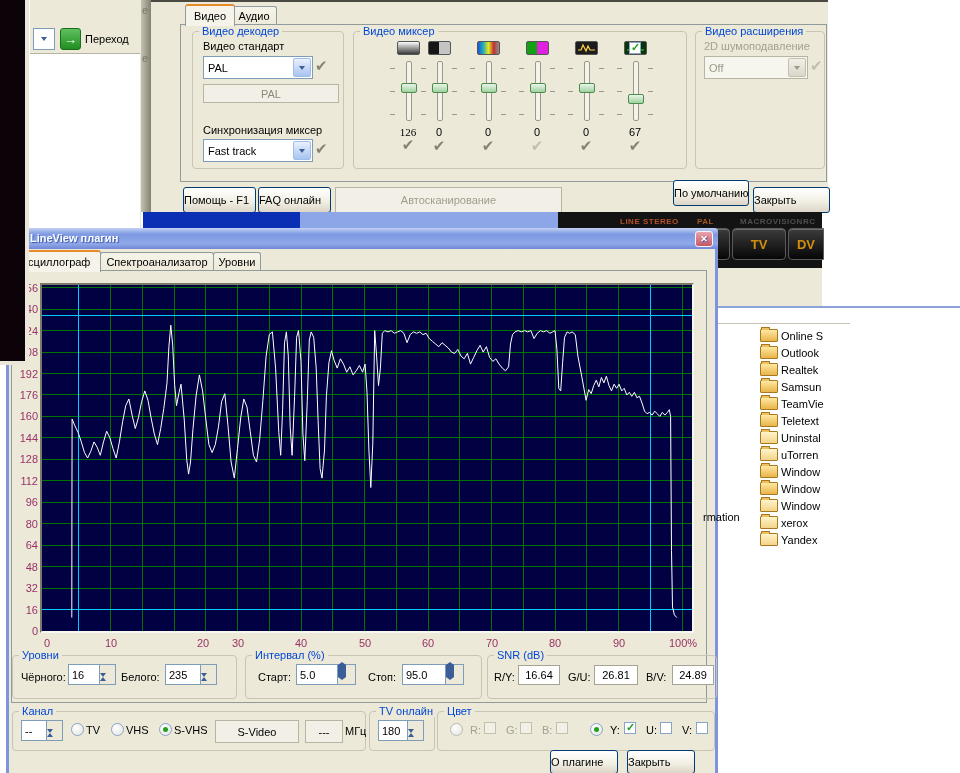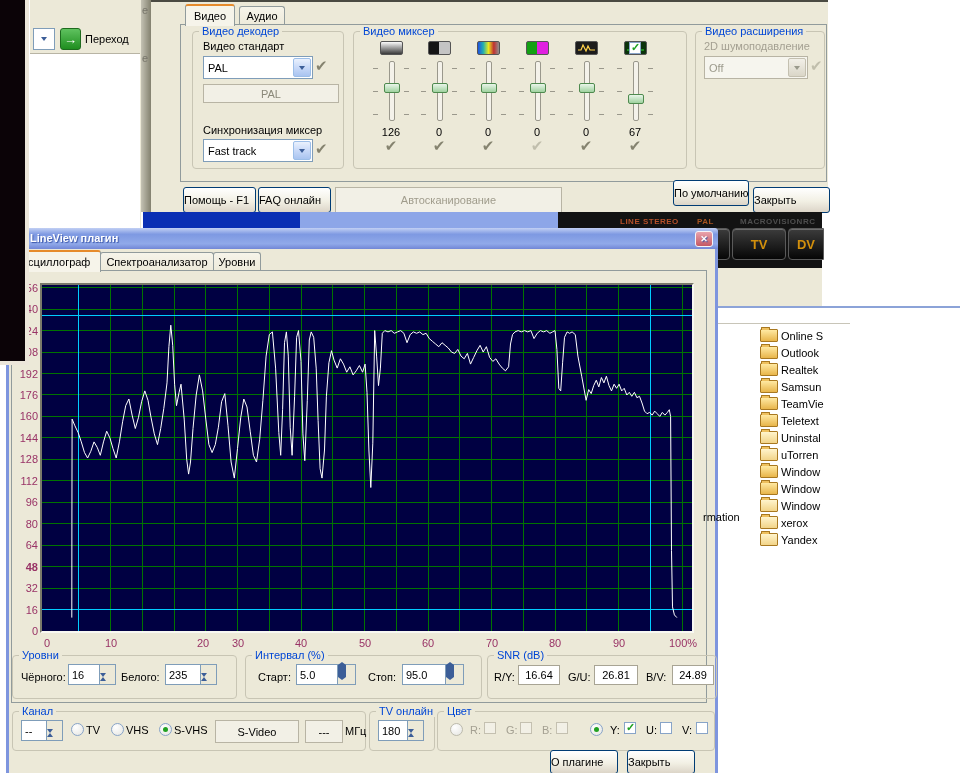--- a/index.html
+++ b/index.html
@@ -117,21 +117,21 @@
   #blackwin{left:0;top:0;width:29px;height:365px;background:#0B0307;z-index:40;box-sizing:border-box;
             border-right:4px solid #ECE6DA;border-bottom:4px solid #ECE6DA}
 </style>
 </head>
 <body>
 
 <div class="abs" id="settings-win">
   <div class="tab active" style="left:42px;top:2px;width:48px;height:20px">
     <span>Видео</span>
   </div>
-  <div class="tab" style="left:96px;top:4px;width:44px;height:18px">
+  <div class="tab" style="left:88px;top:4px;width:44px;height:18px">
     <span>Аудио</span>
   </div>
   <div class="tabpanel" style="left:37px;top:22px;width:645px;height:156px"></div>
 
   <div class="grp" style="left:49px;top:29px;width:150px;height:136px">
     <div class="glabel">Видео декодер</div>
     <div class="rlabel" style="left:10px;top:8px">Видео стандарт</div>
     <div class="combo" style="left:10px;top:24px;width:108px;height:21px">
       <span class="cval">PAL</span>
       <span class="cbtn">
@@ -148,21 +148,21 @@
       <span class="cbtn">
           <span class="tri-dn"></span>
         </span>
     </div>
     <div class="chkmark" style="position:absolute;left:122px;top:109px">✔</div>
   </div>
 
   <div class="grp" style="left:210px;top:29px;width:332px;height:136px">
     <div class="glabel">Видео миксер</div>
     <div id="mixer-channels">
-        <div class="mx-col" style="left: 13px;">
+        <div class="mx-col" style="left: 30px; font-family: Liberation Serif, serif;">
           <div class="mx-icorow">
             <div class="mx-ico brightness-icon"></div>
           </div>
           <div class="mx-slider">
             <div class="mx-track"></div>
             <div class="mx-dash" style="left: 6px; top: 14%;"></div>
             <div class="mx-dash" style="right: 6px; top: 14%;"></div>
             <div class="mx-dash" style="left: 6px; top: 50%;"></div>
             <div class="mx-dash" style="right: 6px; top: 50%;"></div>
             <div class="mx-dash" style="left: 6px; top: 86%;"></div>
@@ -446,21 +446,21 @@
           <line x1="0" y1="324.5426356589147" x2="650" y2="324.5426356589147" stroke="#00CCFF" stroke-width="1" shape-rendering="crispEdges"></line>
           <line x1="36.75" y1="0" x2="36.75" y2="346" stroke="#00CCFF" stroke-width="1" shape-rendering="crispEdges"></line>
           <line x1="608.25" y1="0" x2="608.25" y2="346" stroke="#00CCFF" stroke-width="1" shape-rendering="crispEdges"></line>
           <polyline points="29.8,332.6 29.9,238.7 30.1,134.1 32.9,140.8 36.1,147.5 39.3,156.9 42.5,167.6 45.6,173.0 48.8,166.3 52.0,156.9 55.2,162.3 58.3,170.3 61.5,156.9 64.7,146.2 67.9,152.9 71.0,163.6 74.2,173.0 77.4,156.9 80.6,136.8 83.7,120.7 86.9,114.0 90.1,130.1 93.3,143.5 96.4,132.8 99.6,116.7 102.8,105.9 106.0,115.3 109.1,132.8 112.3,148.9 115.5,159.6 118.7,143.5 121.8,123.4 125.0,97.9 126.9,61.7 128.8,40.2 130.7,60.3 132.6,99.2 134.5,120.7 137.1,107.3 139.0,99.2 142.2,134.1 144.7,174.3 146.6,189.1 148.5,177.0 151.0,143.5 154.2,110.0 157.4,89.9 160.6,105.9 163.8,134.1 166.9,159.6 170.1,167.6 173.3,159.6 176.4,142.2 179.6,116.7 182.8,108.6 186.0,140.8 189.1,177.0 192.3,193.1 195.5,163.6 198.7,132.8 201.8,114.0 205.0,122.0 208.2,146.2 211.4,170.3 214.5,177.0 217.7,154.2 220.9,115.3 224.1,71.1 227.3,49.6 230.4,46.9 233.6,83.1 236.8,147.5 238.7,170.3 240.6,124.7 242.5,57.7 244.4,46.9 246.3,71.1 248.2,142.2 250.1,170.3 252.6,111.3 254.6,52.3 256.5,45.6 259.0,76.4 260.9,148.9 262.8,175.7 265.3,115.3 267.3,55.0 269.2,46.9 271.7,52.3 274.2,83.1 276.1,135.4 278.1,183.7 280.0,193.1 282.5,165.0 284.4,111.3 286.9,77.8 289.5,65.7 292.0,75.1 295.2,83.1 298.4,73.8 301.5,79.1 304.7,87.2 307.9,81.8 311.1,89.9 314.2,85.8 317.4,80.5 320.6,87.2 323.1,79.1 325.0,107.3 326.9,165.0 328.8,202.5 330.8,158.2 332.7,45.6 334.6,71.1 336.5,100.6 338.4,83.1 340.3,48.3 342.8,45.6 346.0,46.9 349.2,45.6 352.3,48.3 355.5,46.9 358.7,45.6 361.9,48.3 365.0,57.7 368.2,49.6 371.4,46.9 374.6,48.3 377.7,46.9 380.9,49.6 384.1,48.3 387.3,53.6 390.4,56.3 393.6,59.0 396.8,61.7 400.0,57.7 403.1,60.3 406.3,63.0 409.5,67.1 412.7,68.4 415.8,64.4 419.0,71.1 422.2,73.8 425.4,68.4 428.5,79.1 431.7,72.4 434.9,65.7 438.1,60.3 441.2,67.1 444.4,61.7 447.6,72.4 450.8,76.4 453.9,73.8 457.1,79.1 460.3,83.1 463.5,85.8 466.6,81.8 468.5,59.0 470.5,49.6 473.0,46.9 476.2,45.6 479.3,46.9 482.5,45.6 485.7,46.9 488.9,45.6 492.0,53.6 495.2,48.3 498.4,45.6 501.6,46.9 504.7,45.6 507.9,48.3 510.5,46.9 513.0,45.6 514.9,64.4 516.8,103.3 518.7,105.9 520.6,77.8 522.5,52.3 525.1,46.9 527.6,48.3 530.1,46.9 533.3,49.6 535.9,71.1 539.7,91.2 544.1,115.3 546.7,104.6 549.2,108.6 551.7,100.6 554.3,95.2 556.8,101.9 559.4,92.5 561.9,97.9 564.4,91.2 567.0,100.6 569.5,105.9 572.1,99.2 574.6,103.3 577.1,99.2 579.7,105.9 582.2,103.3 584.8,110.0 587.3,107.3 589.8,111.3 592.4,107.3 594.9,112.7 597.5,111.3 600.0,118.0 602.5,126.1 605.1,128.7 607.6,127.4 610.2,130.1 612.7,126.1 615.2,128.7 617.8,131.4 620.3,127.4 622.9,130.1 625.4,127.4 627.3,124.7 628.6,131.4 629.5,265.5 630.5,321.9 632.4,329.9 634.9,332.6" fill="none" stroke="#FFFFFF" stroke-width="1"></polyline>
         </svg>
       </div>
     <div id="scope-yticks">
         <div class="ytick" style="top: 376px;">0</div>
         <div class="ytick" style="top: 355px;">16</div>
         <div class="ytick" style="top: 333px;">32</div>
-        <div class="ytick" style="top: 312px; font-weight: bold;">48</div>
+        <div class="ytick" style="top: 312px;">48</div>
         <div class="ytick" style="top: 290px;">64</div>
         <div class="ytick" style="top: 269px;">80</div>
         <div class="ytick" style="top: 247px;">96</div>
         <div class="ytick" style="top: 226px;">112</div>
         <div class="ytick" style="top: 204px;">128</div>
         <div class="ytick" style="top: 183px;">144</div>
         <div class="ytick" style="top: 161px;">160</div>
         <div class="ytick" style="top: 140px;">176</div>
         <div class="ytick" style="top: 119px;">192</div>
         <div class="ytick" style="top: 97px;">208</div>

